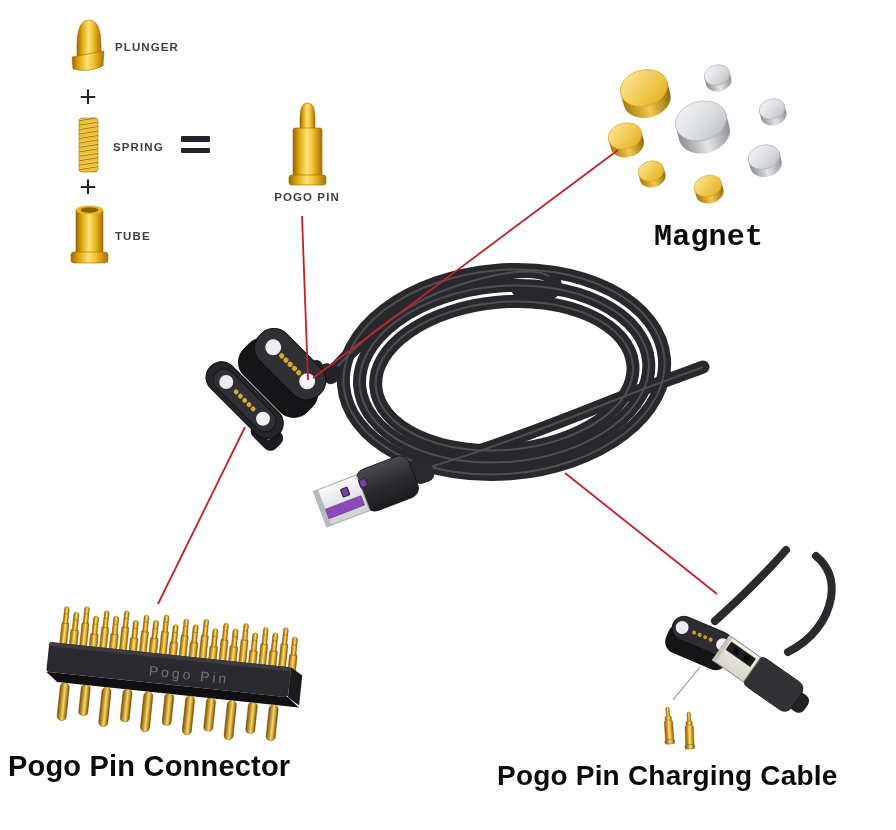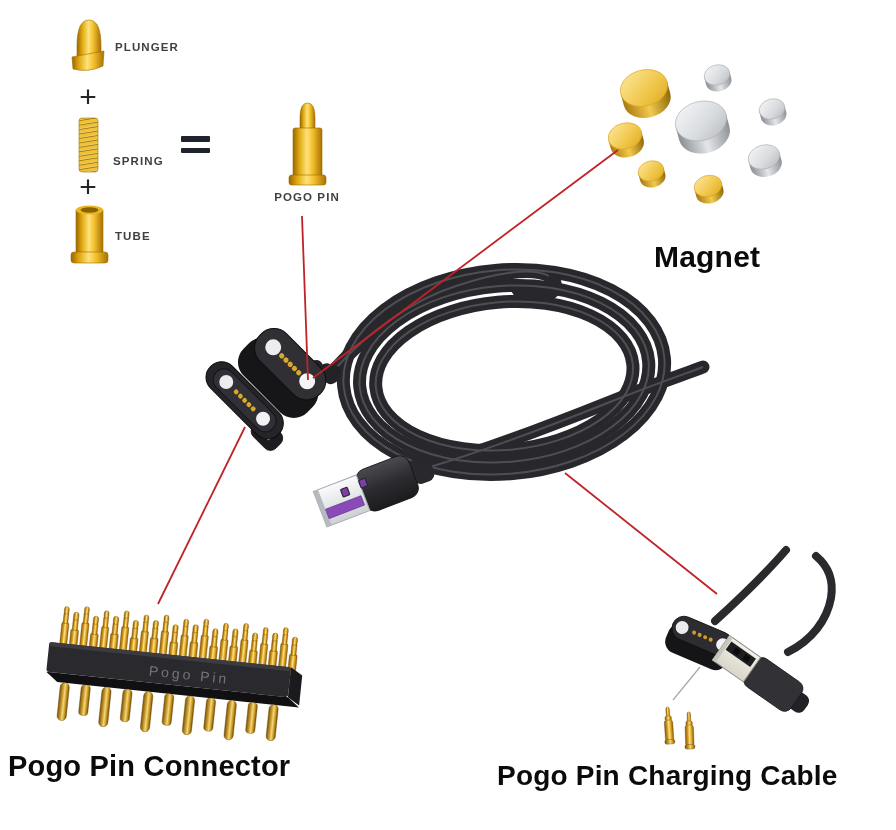--- a/index.html
+++ b/index.html
@@ -302,27 +302,27 @@
   <g stroke="#bf2328" stroke-width="1.8" fill="none">
     <line x1="302" y1="216" x2="308" y2="380"></line>
     <line x1="618" y1="150" x2="313" y2="378"></line>
     <line x1="245" y1="427" x2="158" y2="604"></line>
     <line x1="565" y1="473" x2="717" y2="594"></line>
   </g>
 </svg>
 
 <div class="lbl small-cap" style="left:115px;top:41px;">PLUNGER</div>
 <div class="lbl plus" style="left:73px;top:82px;width:30px;text-align:center;">+</div>
-<div class="lbl small-cap" style="left:113px;top:141px;margin-top:14px;">SPRING</div>
+<div class="lbl small-cap" style="left:113px;top:141px;">SPRING</div>
 <div class="lbl equals" style="left:181px;top:136px;">
   <div class="bar"></div>
   <div class="bar"></div>
   <span class="sr">=</span>
 </div>
 <div class="lbl plus" style="left:73px;top:172px;width:30px;text-align:center;">+</div>
 <div class="lbl small-cap" style="left:115px;top:230px;text-align:right;">TUBE</div>
 <div class="lbl small-cap" style="left:268px;top:191px;width:78px;text-align:center;">POGO PIN</div>
 
-<div class="lbl heading" style="left:654px;top:240px;font-size:30px;">Magnet</div>
+<div class="lbl heading" style="left:654px;top:220px;font-size:30px;font-family:Liberation Mono, monospace;">Magnet</div>
 <div class="lbl heading" style="left:8px;top:750px;font-size:29px;">Pogo Pin Connector</div>
 <div class="lbl heading" style="left:497px;top:760px;font-size:28px;">Pogo Pin Charging Cable</div>
 
 </div>
 
 </body></html>

